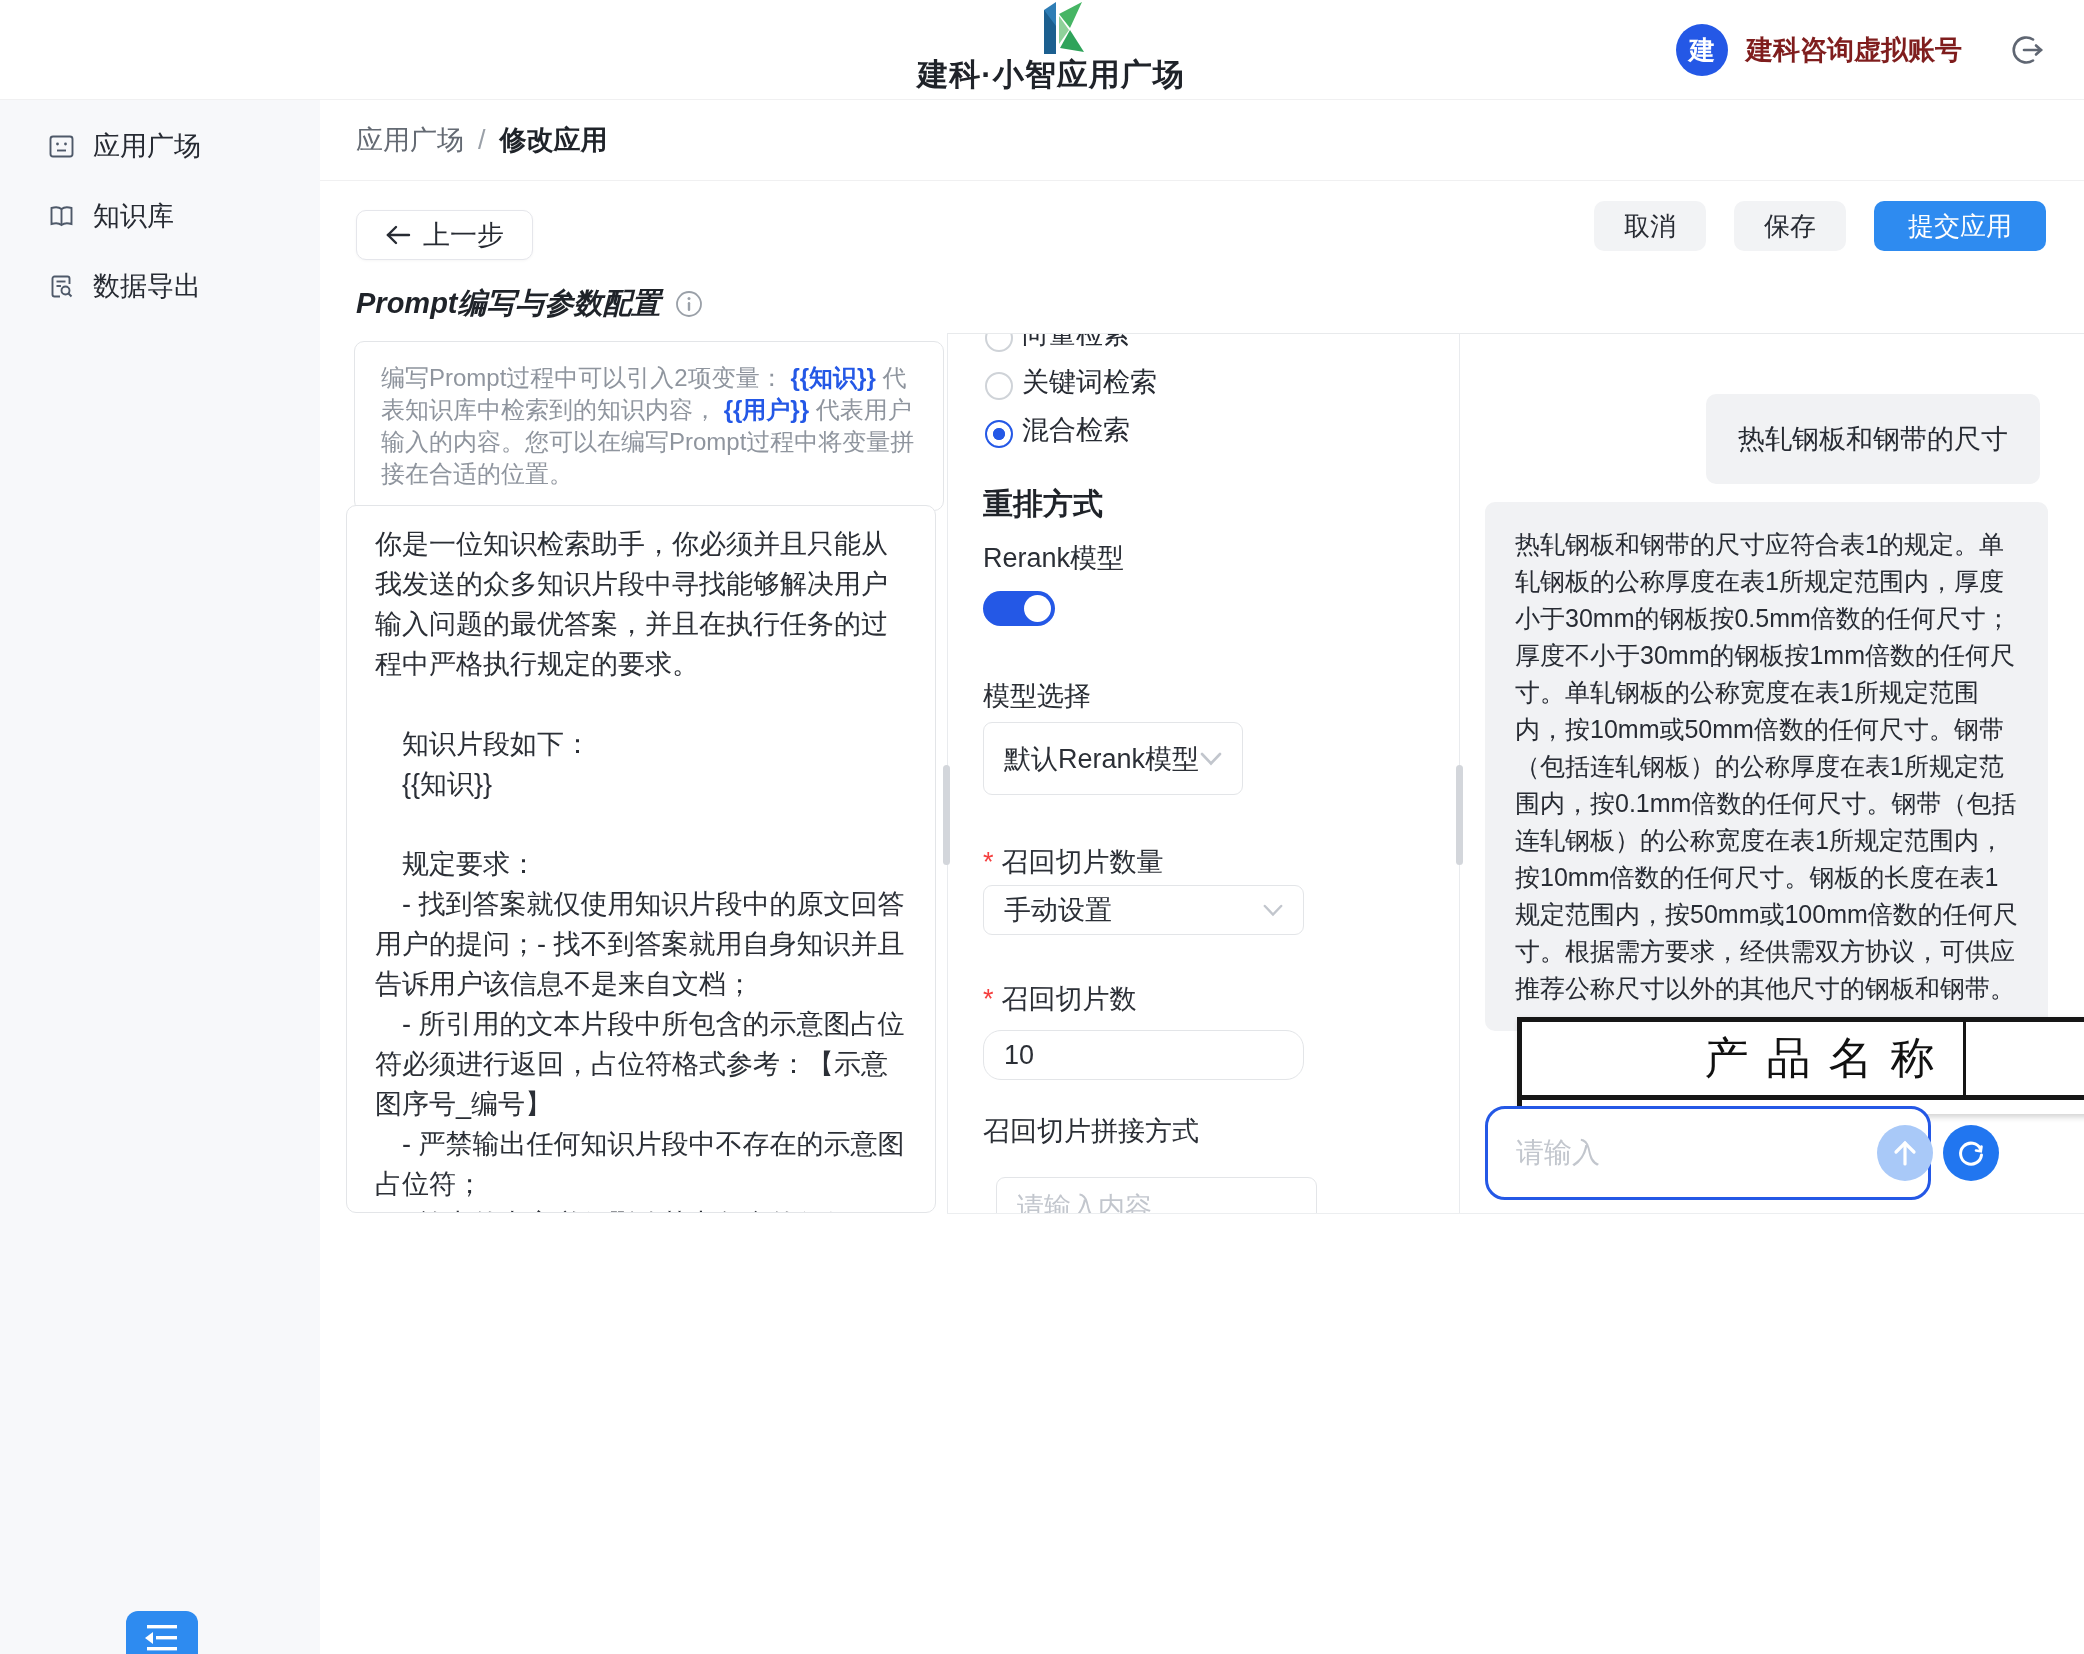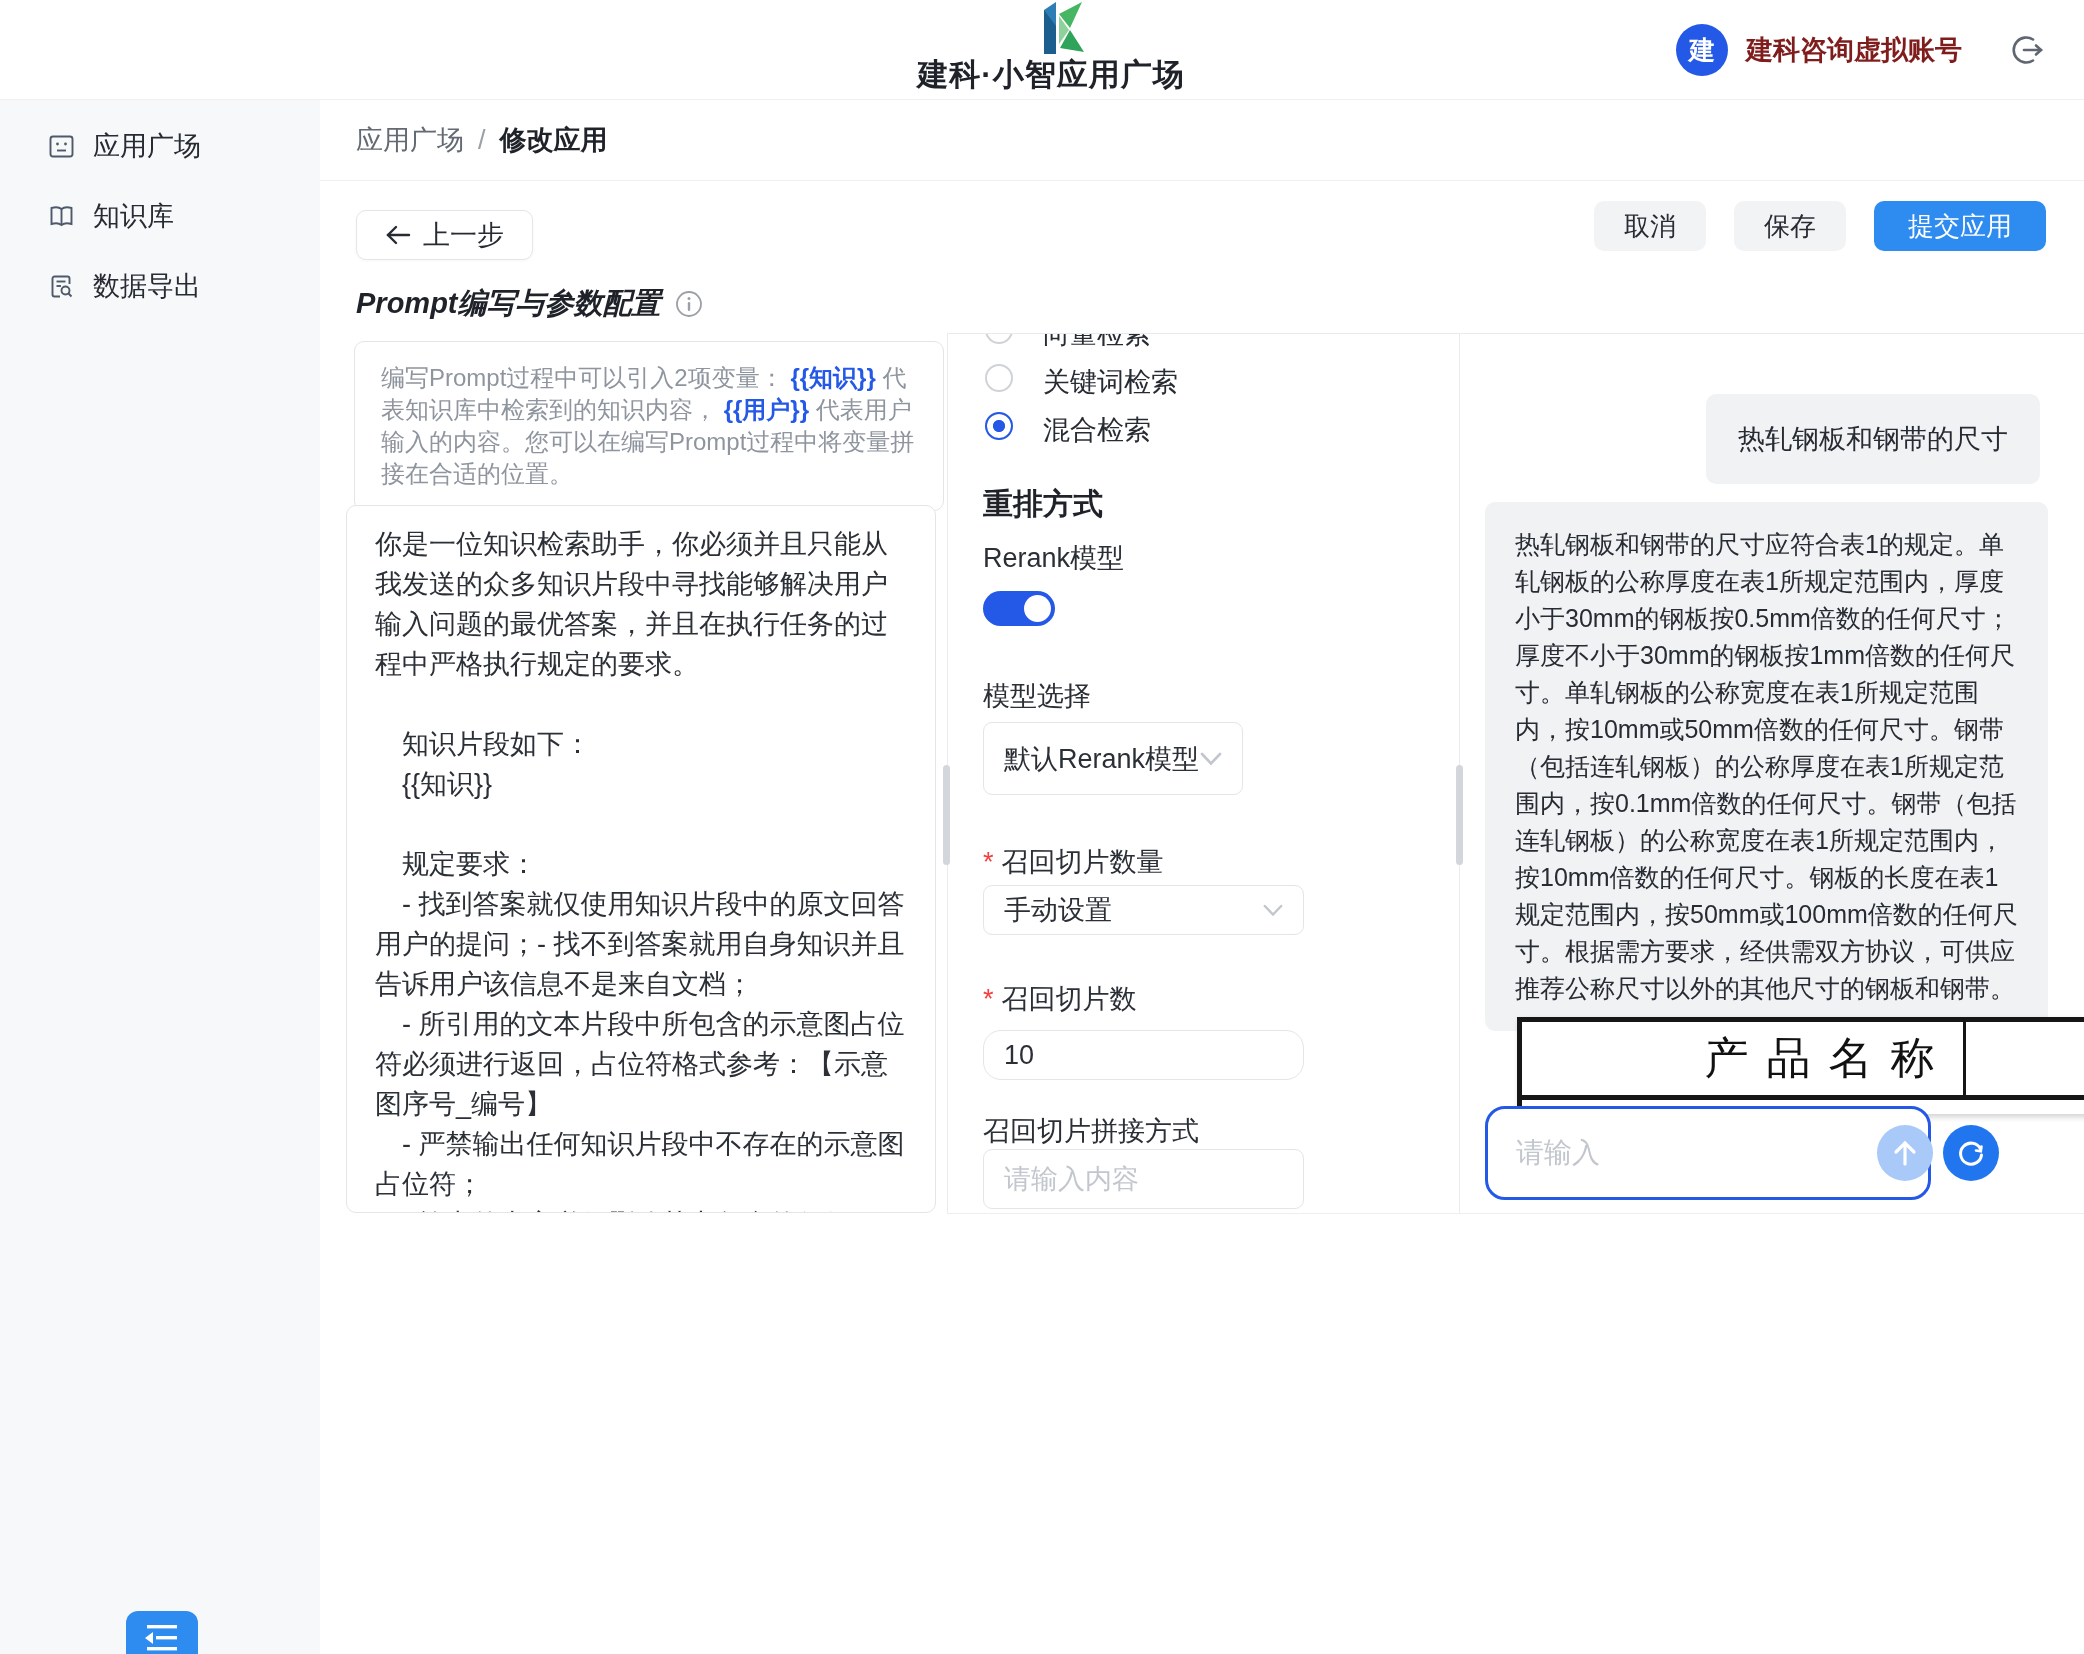--- a/index.html
+++ b/index.html
@@ -48,21 +48,21 @@
   .vhandle { position:absolute; width:7px; height:100px; border-radius:4px; background:#d3d6db; top:765px; cursor:col-resize; }
   
   .hint-box { position:absolute; left:354px; top:341px; width:590px; border:1px solid #e3e5e8;
     border-radius:10px; background:#fff; padding:20px 26px; font-size:24px; line-height:32px; color:#8f959e; }
   .hint-box b { color:#2458e6; font-weight:700; }
   .prompt-box { position:absolute; left:346px; top:505px; width:590px; height:708px; border:1px solid #e3e5e8;
     border-radius:10px; background:#fff; padding:18px 28px; font-size:27px; line-height:40px; color:#2b2f36;
     white-space:pre-line; overflow:hidden; cursor:text; }
   
   .mid-col { position:absolute; left:947px; top:334px; width:512px; height:879px; overflow:hidden; }
-  .radio-row { position:absolute; left:38px; display:flex; align-items:flex-start; gap:30px; cursor:pointer; }
+  .radio-row { position:absolute; left:38px; display:flex; align-items:flex-end; gap:9px; cursor:pointer; }
   .radio { width:28px; height:28px; border-radius:50%; border:2px solid #cfd3d8; background:#fff; }
   .radio.sel { border:2px solid #2458e6; background:#2458e6; box-shadow:inset 0 0 0 6px #fff;
     background-clip:padding-box; position:relative; }
   .radio.sel::after{ content:""; position:absolute; left:50%; top:50%; width:12px; height:12px; margin:-6px 0 0 -6px;
     border-radius:50%; background:#2458e6; }
   .radio-label { font-size:27px; color:#272b33; }
   .mid-h { position:absolute; left:36px; font-size:30px; font-weight:700; color:#1f2329; }
   .mid-label { position:absolute; left:36px; font-size:27px; color:#2b2f36; }
   .req { color:#f53f3f; margin-right:8px; }
   .toggle { position:absolute; left:36px; top:257px; width:72px; height:35px; border-radius:18px;
@@ -254,21 +254,21 @@
     </div>
 
     <div class="mid-label" style="top:647px">
       <span class="req">*</span><span>召回切片数</span>
     </div>
     <div class="text-input" style="top:696px; width:321px; height:50px;border-radius:18px;">
       <input type="text" value="10" style="">
     </div>
 
     <div class="mid-label" style="top:779px">召回切片拼接方式</div>
-    <div class="text-input" style="top:815px; width:321px; height:60px;">
+    <div class="text-input" style="top:843px; width:321px; height:60px;margin-left:13px;">
       <input type="text" placeholder="请输入内容" style="">
     </div>
   </div>
 
   <div class="right-col">
     <div class="bubble-user">热轧钢板和钢带的尺寸</div>
 
     <div class="assist-group">
       <div class="bubble-assist">热轧钢板和钢带的尺寸应符合表1的规定。单轧钢板的公称厚度在表1所规定范围内，厚度小于30mm的钢板按0.5mm倍数的任何尺寸；厚度不小于30mm的钢板按1mm倍数的任何尺寸。单轧钢板的公称宽度在表1所规定范围内，按10mm或50mm倍数的任何尺寸。钢带（包括连轧钢板）的公称厚度在表1所规定范围内，按0.1mm倍数的任何尺寸。钢带（包括连轧钢板）的公称宽度在表1所规定范围内，按10mm倍数的任何尺寸。钢板的长度在表1规定范围内，按50mm或100mm倍数的任何尺寸。根据需方要求，经供需双方协议，可供应推荐公称尺寸以外的其他尺寸的钢板和钢带。</div>
       <div class="table-img">

